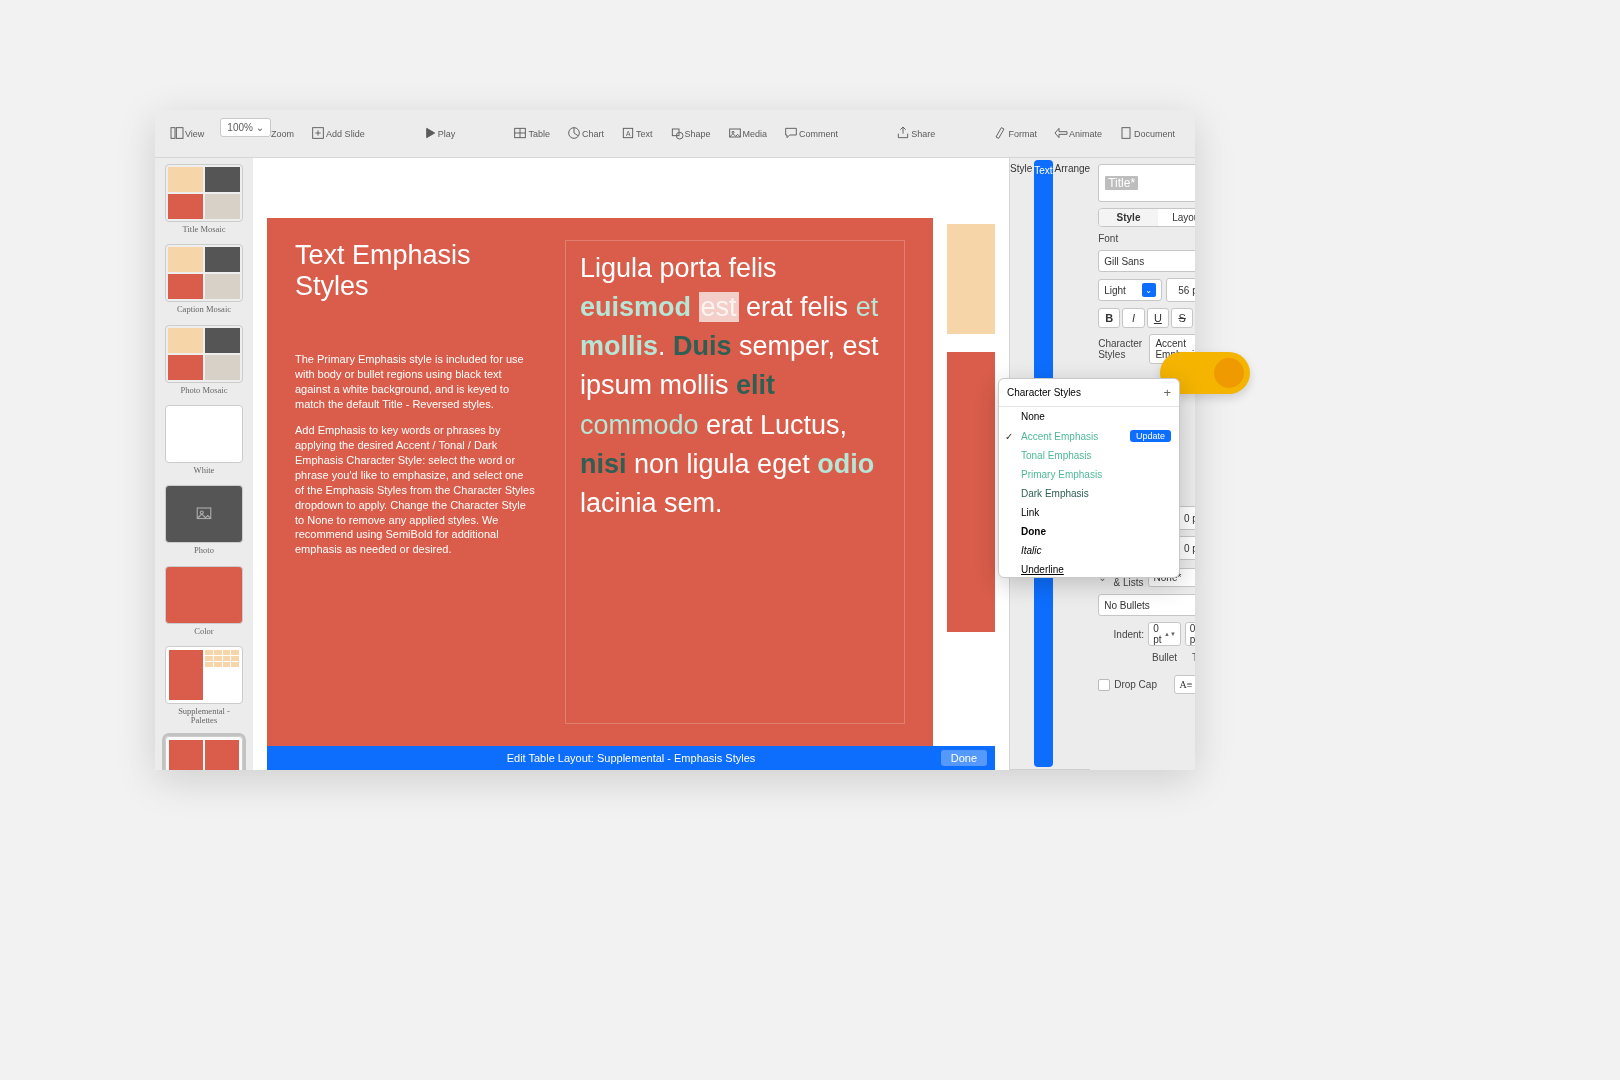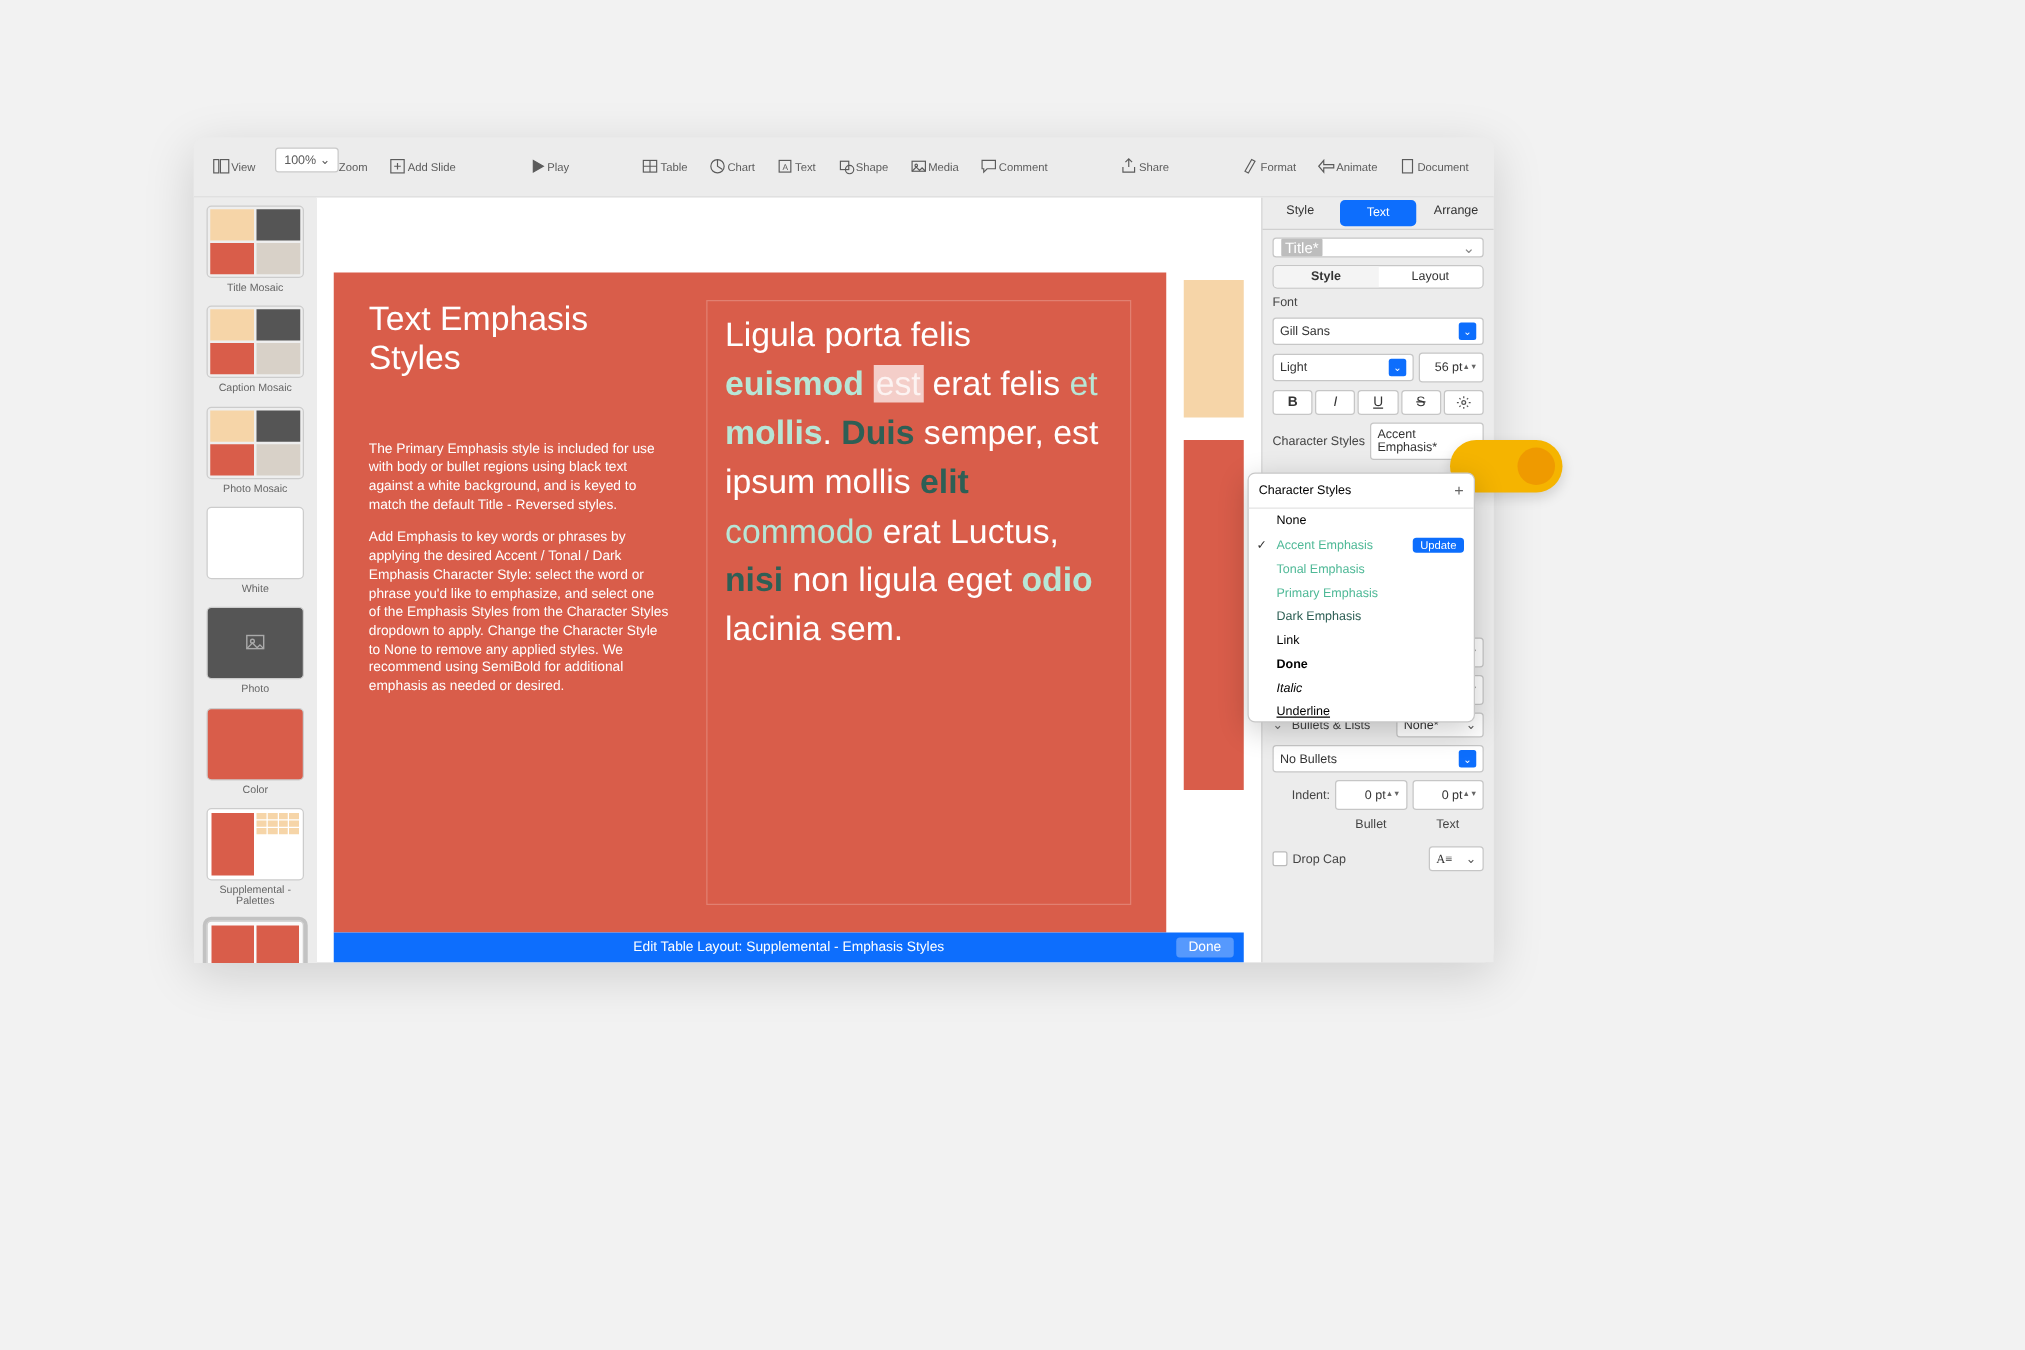--- a/index.html
+++ b/index.html
@@ -13,21 +13,21 @@
 .tbspace { flex:1; }
 .tbbtn svg { width:16px; height:16px; stroke:#5b5b5b; fill:none; stroke-width:1.4; }
 
 .mainrow { flex:1; display:flex; overflow:hidden; }
 
 
 .slidenav { width:98px; background:#ececec; overflow:auto; padding:6px 0; }
 .thumb { width:78px; margin:0 auto 4px; cursor:pointer; }
 .thumb .tbox { width:78px; height:58px; background:#fff; border:1px solid #ccc; border-radius:4px; overflow:hidden; }
 .thumb.sel .tbox { outline:3px solid #c2c2c2; outline-offset:0; background:#fafafa; }
-.thumb .cap { text-align:center; font-size:8.5px; color:#666; line-height:1.1; padding:3px 2px 6px; }
+.thumb .cap { text-align:center; font-size:8.5px; color:#666; line-height:1.1; padding:3px 2px 6px;font-family:Liberation Serif, serif; }
 .tbox.titlemosaic { display:flex; flex-wrap:wrap; gap:2px; padding:2px; background:#eee; }
 .tbox.titlemosaic div { flex:1 1 calc(50% - 2px); height:calc(50% - 1px); }
 .sqA{background:#f6d5a8;} .sqB{background:#555;} .sqC{background:#d95d4a;} .sqD{background:#d8d1c8;}
 .tbox.color { background:#d95d4a; }
 .tbox.photo { background:#555; display:flex; align-items:center; justify-content:center; }
 .tbox.photo svg { stroke:#aaa; }
 .tbox.white { background:#fff; }
 .tbox.palettes { display:flex; padding:3px; gap:2px; }
 .tbox.palettes .left { flex:1; background:#d95d4a; }
 .tbox.palettes .right { flex:1; display:grid; grid-template-columns:repeat(4,1fr); grid-auto-rows:5px; gap:1px; }
@@ -48,21 +48,21 @@
 .rightcol .em-d { color:#2e5f55; font-weight:700; }
 .rightcol .selbox { background:rgba(255,255,255,.7); color:rgba(255,255,255,.75); padding:0 2px; }
 .sidebars { width:48px; display:flex; flex-direction:column; gap:18px; padding-top:6px; }
 .sidebars .bar1 { height:110px; background:#f6d5a8; }
 .sidebars .bar2 { height:280px; background:#d95d4a; }
 
 .editbar { height:24px; background:#0d6efd; color:#fff; font-size:11px; display:flex; align-items:center; justify-content:center; position:relative; }
 .editbar .done { position:absolute; right:8px; background:rgba(255,255,255,.3); border-radius:3px; padding:2px 10px; cursor:pointer; }
 
 
-.inspector { width:186px; background:#ececec; border-left:1px solid #d6d6d6; display:flex; flex-direction:column; font-size:10px; }
+.inspector { width:186px; background:#ececec; border-left:1px solid #d6d6d6; display:flex; flex-direction:row; font-size:10px; }
 .insptabs { display:flex; border-bottom:1px solid #d0d0d0; }
 .insptabs .tb { flex:1; text-align:center; padding:5px 0; font-size:10px; cursor:pointer; color:#333; }
 .insptabs .tb.active { background:#0d6efd; color:#fff; border-radius:4px; margin:2px; }
 .insppad { padding:6px 8px; display:flex; flex-direction:column; gap:6px; color:#333; }
 .dd { background:#fff; border:1px solid #c6c6c6; border-radius:3px; padding:3px 5px; display:flex; align-items:center; justify-content:space-between; cursor:pointer; font-size:10px; }
 .dd .chev { color:#555; }
 .dd.blue .chev { background:#0d6efd; color:#fff; border-radius:2px; width:14px; height:14px; display:flex; align-items:center; justify-content:center; font-size:8px; }
 .seg2 { display:flex; background:#fff; border:1px solid #c6c6c6; border-radius:4px; overflow:hidden; font-size:10px; }
 .seg2 div { flex:1; text-align:center; padding:3px 0; cursor:pointer; }
 .seg2 .on { background:#f4f4f4; font-weight:600; }
@@ -84,21 +84,21 @@
 .popover .prow { padding:4px 8px 4px 22px; position:relative; cursor:pointer; display:flex; align-items:center; }
 .popover .prow .ck { position:absolute; left:6px; color:#333; }
 .popover .prow .updatebtn { margin-left:auto; background:#0d6efd; color:#fff; border-radius:3px; padding:1px 6px; font-size:9px; }
 .clr-accent{color:#4fb997;} .clr-primary{color:#4fb997;} .clr-dark{color:#2e5f55;} .wbold{font-weight:700;} .wital{font-style:italic;} .wuline{text-decoration:underline;}
 
 
 .toolbar .tbgroup { display:flex; align-items:center; height:100%; }
 .toolbar .rcluster { margin-right:6px; }
 .zoomdd { font-size:10px; padding:3px 6px; background:#fff; border:1px solid #c9c9c9; border-radius:3px; margin-top:-12px; cursor:pointer; }
 
-.titlefield { background:#fff; border:1px solid #c6c6c6; border-radius:3px; height:16px; display:flex; align-items:center; padding:0 6px; font-size:12px; color:#9a9a9a; position:relative; }
+.titlefield { background:#fff; border:1px solid #c6c6c6; border-radius:3px; height:38px; display:flex; align-items:center; padding:0 6px; font-size:12px; color:#9a9a9a; position:relative; }
 .titlefield .hl { background:#bdbdbd; color:#fff; padding:0 3px; border-radius:1px; margin-right:4px; }
 
 
 .toggle-annot { position:absolute; left:1160px; top:352px; width:90px; height:42px; background:#f5b400; border-radius:21px; box-shadow:0 4px 10px rgba(0,0,0,.15); display:flex; align-items:center; justify-content:flex-end; padding:0 6px; }
 .toggle-annot .knob { width:30px; height:30px; background:#ef9a00; border-radius:50%; }
 .slidenav::-webkit-scrollbar, .popover .poplist::-webkit-scrollbar { width:6px; }
 .slidenav::-webkit-scrollbar-thumb, .popover .poplist::-webkit-scrollbar-thumb { background:#c8c8c8; border-radius:3px; }
 </style>
 </head>
 <body>

